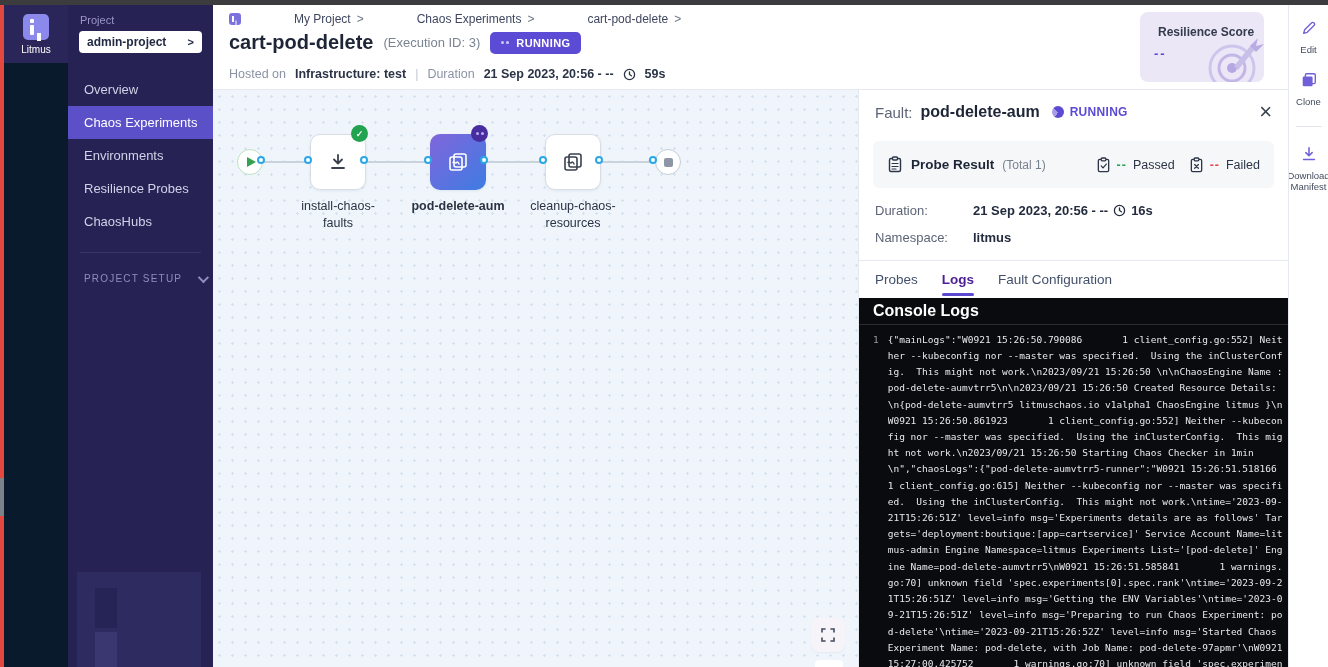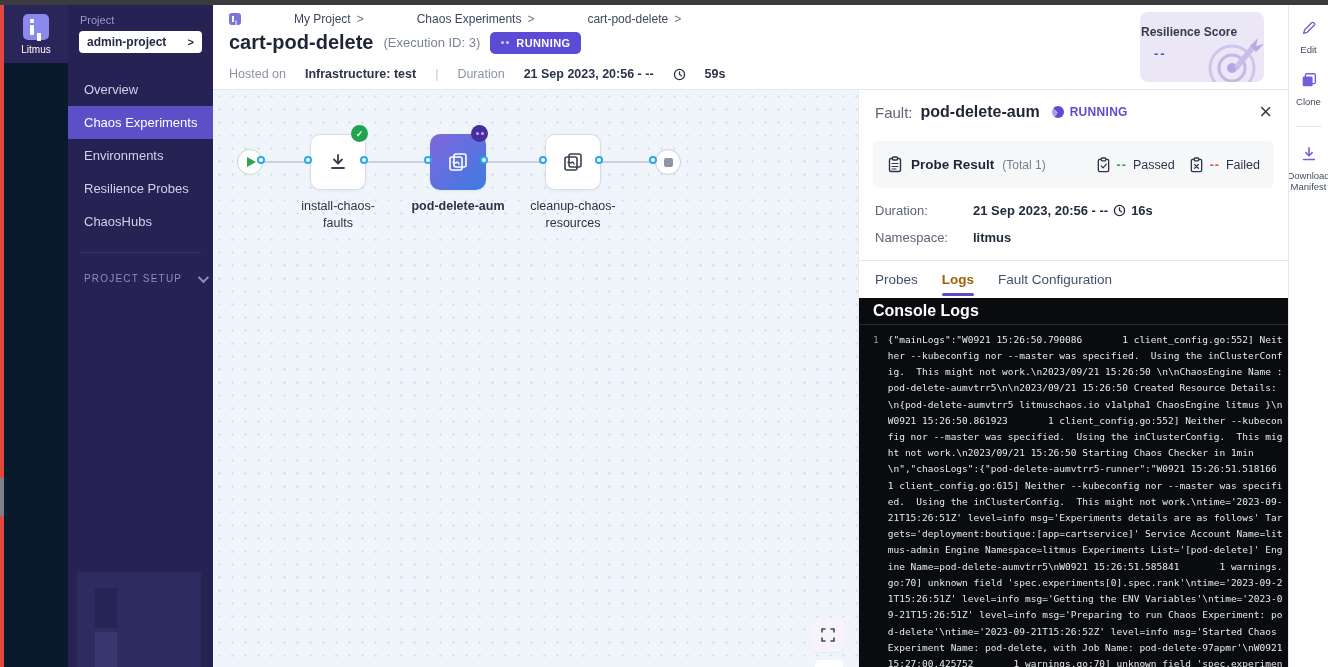--- a/index.html
+++ b/index.html
@@ -41,28 +41,28 @@
   .crumb { cursor:pointer;margin-left:47px; }
   .crumb-sep { color:#6b7386; }
   .crumb-icon { width:12px; height:12px; background:#7b72dd; border-radius:3px; position:relative; }
   .crumb-icon::after { content:""; position:absolute; left:3px; top:3px; width:2px; height:6px; background:#fff; box-shadow:3px 4px 0 -0.5px #fff; }
   .title-row { position:absolute; left:16px; top:26px; display:flex; align-items:center; gap:10px; }
   .page-title { font-size:20px; font-weight:bold; color:#1e2537; }
   .exec-id { font-size:13px; color:#7a8393; }
   .status-badge { background:#5b4bd5; color:#fff; font-size:11px; font-weight:bold; letter-spacing:0.4px; border-radius:5px; padding:5px 11px; display:flex; align-items:center; gap:6px; }
   .badge-dots { width:9px; height:3px; position:relative; }
   .badge-dots::before { content:""; position:absolute; top:0; left:0; width:3px; height:3px; border-radius:50%; background:#cfc8f5; box-shadow:5px 0 0 #cfc8f5; }
-  .meta-row { position:absolute; left:16px; top:62px; display:flex; align-items:center; gap:19px; font-size:12.5px; color:#8b93a4; }
+  .meta-row { position:absolute; left:16px; top:62px; display:flex; align-items:center; gap:9px; font-size:12.5px; color:#8b93a4; }
   .meta-strong { color:#2b3447; font-weight:bold; }
   .meta-sep { color:#c3c9d3; }
   .clock-svg { display:inline-block; vertical-align:-2px; }
 
   
   .res-card { left:1140px; top:12px; width:124px; height:70px; background:#ebe7f7; border-radius:8px; overflow:hidden; }
-  .res-title { margin:13px 0 7px 1px; font-size:12px; font-weight:600; color:#333b4d; }
+  .res-title { margin:13px 0 7px 18px; font-size:12px; font-weight:600; color:#333b4d; }
   .res-value { margin-left:14px; font-size:13px; font-weight:800; letter-spacing:2px; color:#5a49d0; }
   .res-art { position:absolute; right:0; bottom:-4px; }
 
   
   .tool-rail { left:1288px; top:5px; width:40px; height:662px; background:#fff; border-left:1px solid #e5e8ee; display:flex; flex-direction:column; align-items:center; padding-top:14px; overflow:hidden; }
   .tool-item { display:flex; flex-direction:column; align-items:center; gap:7px; margin-bottom:16px; cursor:pointer; }
   .tool-icon { color:#6f5fd9; }
   .tool-label { font-size:9.5px; color:#434b5e; text-align:center; line-height:1.2; width:46px; }
   .tool-divider { width:26px; border-top:1px solid #e2e5ea; margin:2px 0 18px; }
 
@@ -103,21 +103,21 @@
   .probe-right { margin-left:auto; display:flex; align-items:center; gap:14px; }
   .probe-stat { display:flex; align-items:center; gap:6px; font-size:12.5px; color:#2c3547; }
   .dash-green { color:#21a453; font-weight:800; letter-spacing:1px; }
   .dash-red { color:#e5484d; font-weight:800; letter-spacing:1px; }
   .fp-row { display:flex; padding:7px 16px 5px; font-size:13px; align-items:center; }
   .fp-row-label { width:98px; color:#5c6476; }
   .fp-row-value { color:#232c3e; font-weight:600; display:flex; align-items:center; gap:5px; }
   .fp-divider { border-top:1px solid #e6e9ef; margin-top:10px; }
   .fp-tabs { padding:0 16px; height:37px; display:flex; align-items:center; gap:24px; }
   .fp-tab { font-size:13.5px; color:#42506b; cursor:pointer; height:100%; display:flex; align-items:center; position:relative; }
-  .fp-tab.active { font-weight:bold; color:#a16207; }
+  .fp-tab.active { font-weight:bold; color:#4c1d95; }
   .fp-tab.active::after { content:""; position:absolute; left:0; right:0; bottom:2px; height:2.5px; background:#5b49cf; border-radius:2px; }
   .console { flex:1 1 auto; background:#0a0b0e; overflow:hidden; display:flex; flex-direction:column; }
   .console-header { height:27px; flex:none; border-bottom:1px solid #2b2b30; display:flex; align-items:center; padding:0 14px; color:#fff; font-size:16px; font-weight:600; }
   .console-body { flex:1; display:flex; gap:9px; padding:7px 6px 0 14px; font-family:"DejaVu Sans Mono", monospace; font-size:9.5px; line-height:16.2px; }
   .console-ln { color:#959ca5; flex:none; }
   .console-pre { margin:0; color:#e8e9eb; white-space:pre; overflow:hidden; font:inherit; }
 
   svg { display:block; }
 </style>
 </head>

